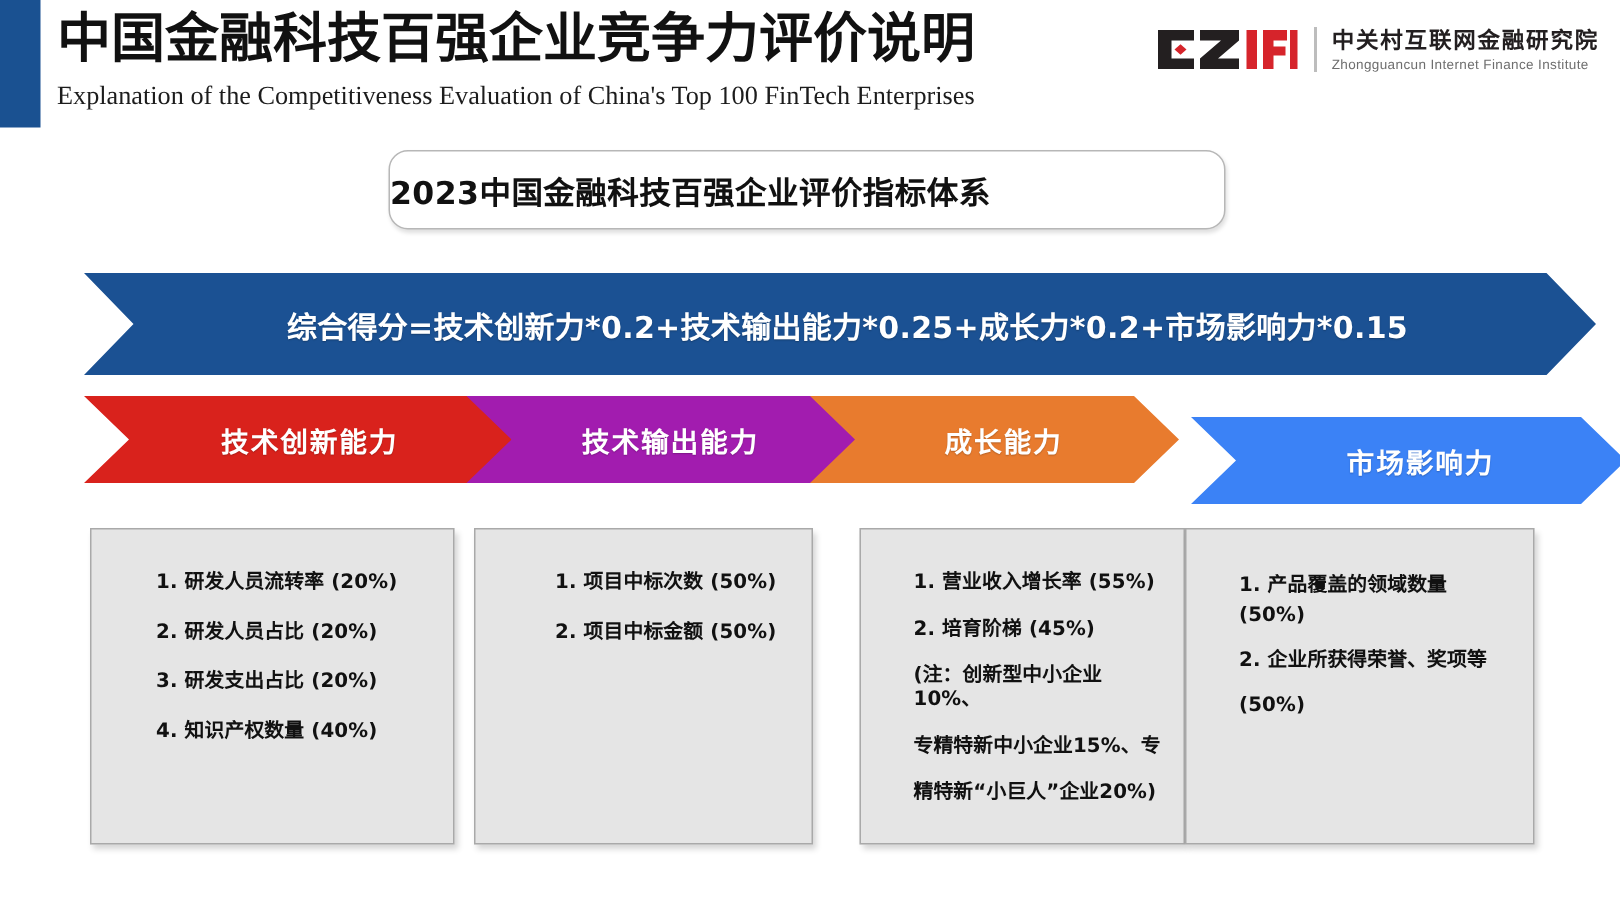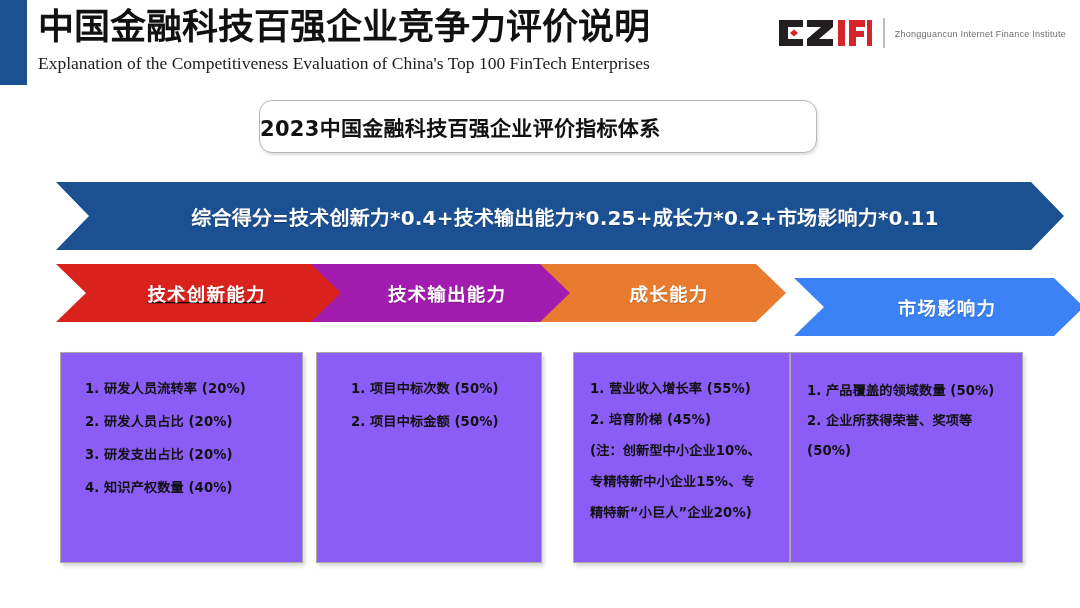--- a/index.html
+++ b/index.html
@@ -93,25 +93,25 @@
     font-size:18.5px;font-weight:bold;color:#ffffff;
     letter-spacing:1.2px;white-space:nowrap;
     text-shadow:0 1px 1px rgba(0,0,0,.22);
     padding-left:16px;
   }
 
   
   .cards{position:absolute;left:0;top:352px;width:1080px;height:216px;}
   .card{
     position:absolute;top:0;height:211px;
-    background:#8b5cf6;
+    background:#e5e5e5;
     border:1.2px solid #a9a9a9;
     box-shadow:2px 3px 4px rgba(0,0,0,.17);
     box-sizing:border-box;
-    padding:28px 12px 10px 8px;
+    padding:28px 12px 10px 27px;
   }
   .card-list{margin:0;padding:0;list-style:none;}
   .card-list li{
     font-family:"DejaVu Sans","Liberation Sans",sans-serif;
     font-size:13.2px;font-weight:bold;color:#111111;
     line-height:16px;margin-bottom:17px;
     letter-spacing:.1px;
   }
   .card-list li.note{margin-bottom:16px;}
   .card-list li:last-child{margin-bottom:0;}
@@ -151,37 +151,38 @@
 
           <rect x="61" y="2" width="7" height="26" fill="#D6242B"></rect>
 
           <path d="M72 2 H88 V9 H79 V13 H87 V19 H79 V28 H72 Z" fill="#D6242B"></path>
 
           <rect x="90" y="2" width="5" height="26" fill="#D6242B"></rect>
         </svg>
       </div>
       <div class="logo-div"></div>
       <div class="logo-words">
+        <div class="logo-cn">中关村互联网金融研究院</div>
         <div class="logo-en">Zhongguancun Internet Finance Institute</div>
       </div>
     </div>
   </div>
 
   <div class="subtitle-box">
     <span class="subtitle-text">2023中国金融科技百强企业评价指标体系</span>
   </div>
 
   <div class="formula-wrap">
     <div class="formula-shape" style="background: rgb(27, 81, 147);">
-      <span class="formula-text">综合得分=技术创新力*0.4+技术输出能力*0.25+成长力*0.2+市场影响力*0.11</span>
+      <span class="formula-text">综合得分=技术创新力*0.2+技术输出能力*0.25+成长力*0.2+市场影响力*0.15</span>
     </div>
   </div>
 
   <div class="arrows">
-    <div class="arrow" id="arrow-0" style="left: 0px; width: 285px; background: rgb(217, 34, 28); z-index: 10; clip-path: polygon(0px 0px, 255px 0px, 285px 29px, 255px 58px, 0px 58px, 30px 29px); text-decoration: underline;">
+    <div class="arrow" id="arrow-0" style="left: 0px; width: 285px; background: rgb(217, 34, 28); z-index: 10; clip-path: polygon(0px 0px, 255px 0px, 285px 29px, 255px 58px, 0px 58px, 30px 29px);">
       <span class="arrow-label">技术创新能力</span>
     </div>
     <div class="arrow" id="arrow-1" style="left: 252px; width: 262px; background: #a21caf; z-index: 9; clip-path: polygon(0px 0px, 232px 0px, 262px 29px, 232px 58px, 0px 58px, 30px 29px);">
       <span class="arrow-label">技术输出能力</span>
     </div>
     <div class="arrow" id="arrow-2" style="left: 480px; width: 250px; background: rgb(232, 123, 46); z-index: 8; clip-path: polygon(0px 0px, 220px 0px, 250px 29px, 220px 58px, 0px 58px, 30px 29px);">
       <span class="arrow-label">成长能力</span>
     </div>
     <div class="arrow" id="arrow-3" style="left: 738px; width: 290px; background: #3b82f6; z-index: 7; clip-path: polygon(0px 0px, 260px 0px, 290px 29px, 260px 58px, 0px 58px, 30px 29px); margin-top: 14px;">
       <span class="arrow-label">市场影响力</span>

